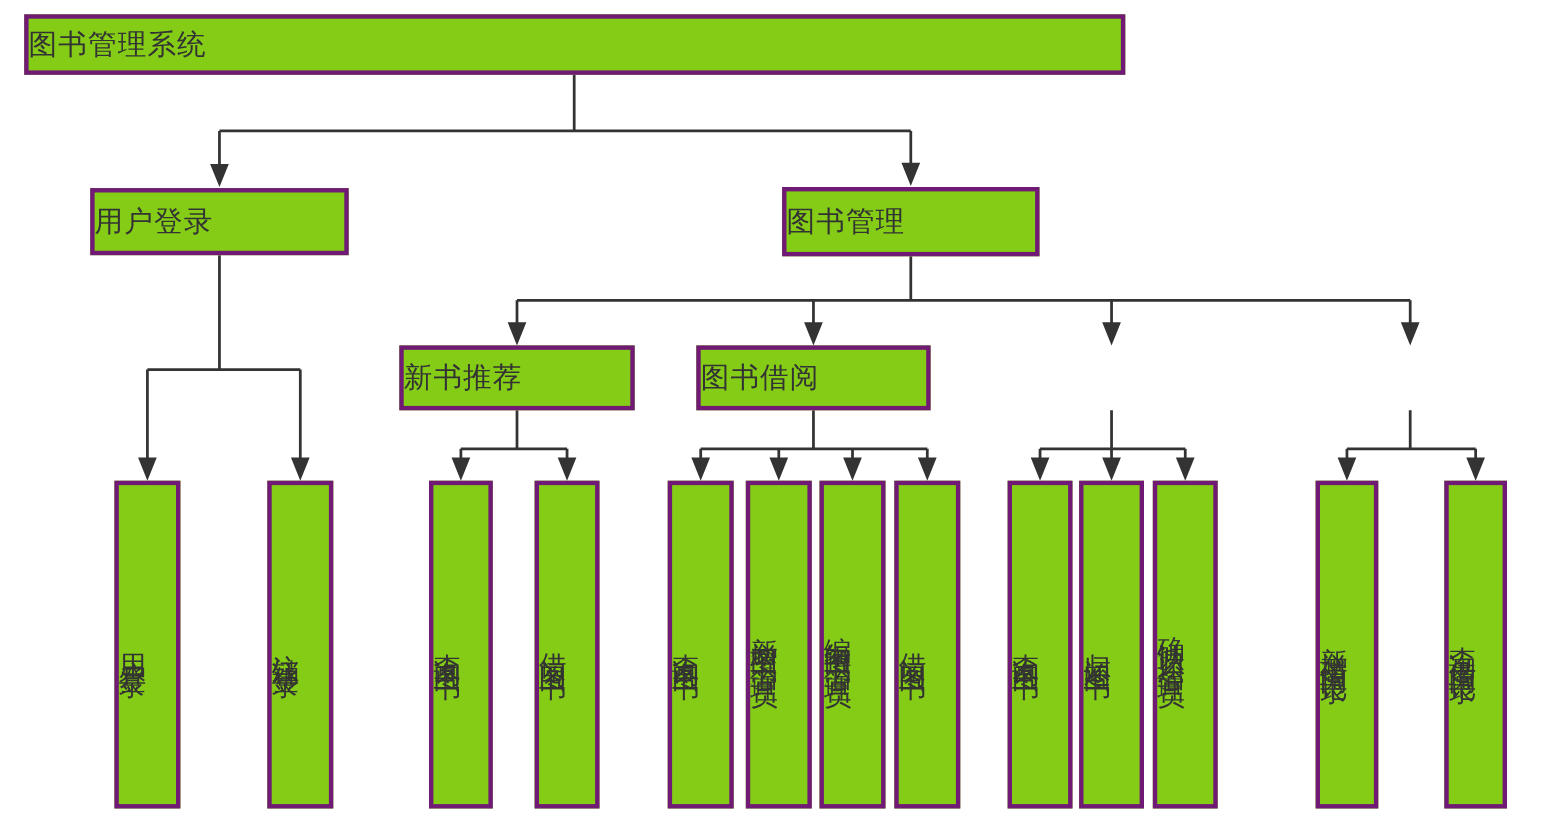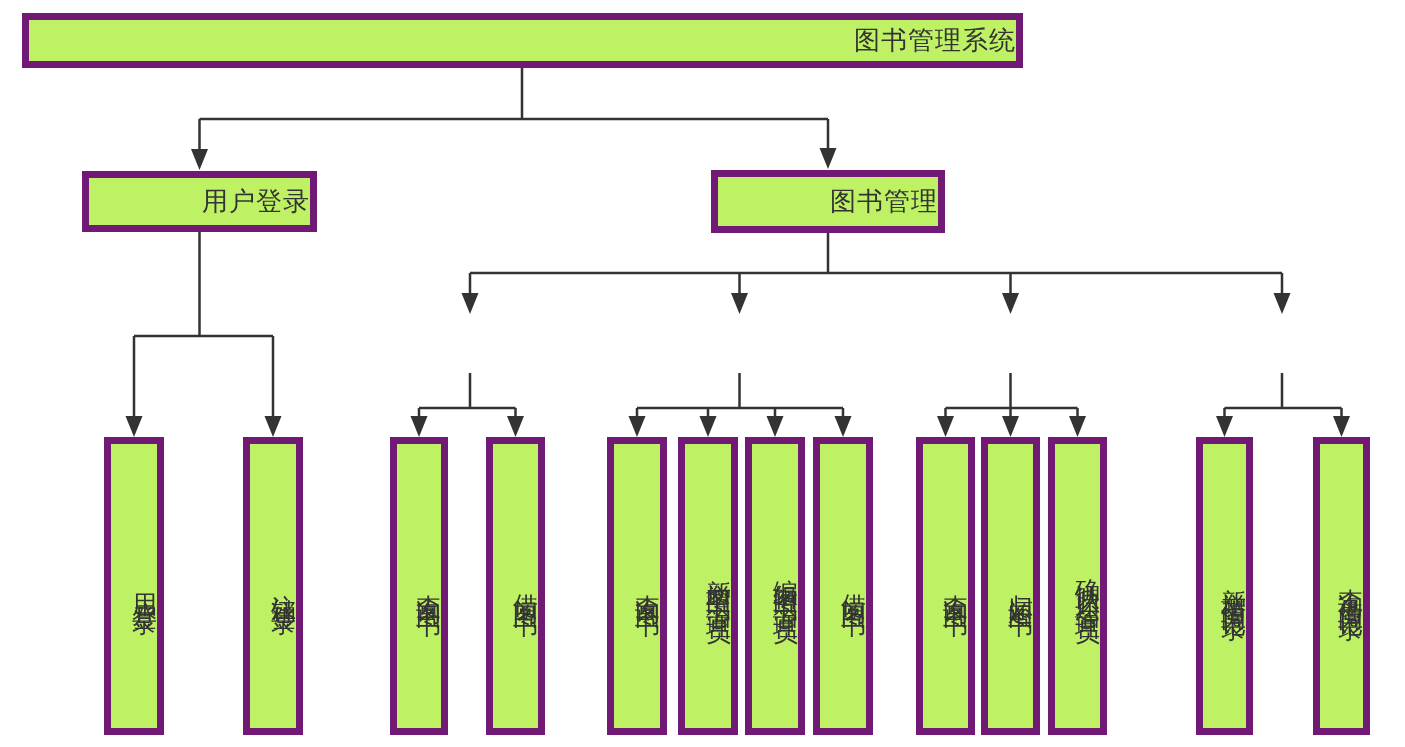--- a/index.html
+++ b/index.html
@@ -19,25 +19,25 @@
     position: absolute;
     left: 0;
     top: 0;
     width: 1405px;
     height: 747px;
     pointer-events: none;
   }
   .node {
     position: absolute;
     box-sizing: border-box;
-    background: #bef264;
-    border: 7px solid #701a75;
+    background: #84cc16;
+    border: 4px solid #701a75;
     display: flex;
     align-items: center;
-    justify-content: flex-end;
+    justify-content: flex-start;
     color: #333333;
   }
   .hnode {
     font-size: 26px;
     letter-spacing: 1px;
   }
   .vnode {
     top: 437px;
     height: 298px;
     font-size: 25px;
@@ -45,21 +45,21 @@
   .vnode .vtext {
     writing-mode: vertical-rl;
     text-orientation: mixed;
     letter-spacing: 6px;
     line-height: 1;
     max-height: 286px;
   }
   
   #n-root  { left: 22px;   top: 13px;  width: 1001px; height: 55px; }
   #n-user  { left: 82px;   top: 171px; width: 235px;  height: 61px; }
-  #n-book  { left: 711px;  top: 170px; width: 234px;  height: 63px; padding-left: 28px; }
+  #n-book  { left: 711px;  top: 170px; width: 234px;  height: 63px; }
   #n-l3-1  { left: 363px;  top: 314px; width: 214px;  height: 59px; }
   #n-l3-2  { left: 633px;  top: 314px; width: 213px;  height: 59px; }
   #n-l3-3  { left: 903px;  top: 314px; width: 215px;  height: 59px; }
   #n-l3-4  { left: 1175px; top: 314px; width: 214px;  height: 59px; }
   
   #n-a1 { left: 104px;  width: 60px; }
   #n-a2 { left: 243px;  width: 60px; }
   #n-b1 { left: 390px;  width: 58px; }
   #n-b2 { left: 486px;  width: 59px; }
   #n-c1 { left: 607px;  width: 60px; }
@@ -127,20 +127,26 @@
     <span>图书管理系统</span>
   </div>
 
   <div id="n-user" class="node hnode">
     <span>用户登录</span>
   </div>
   <div id="n-book" class="node hnode">
     <span>图书管理</span>
   </div>
 
+  <div id="n-l3-1" class="node hnode">
+    <span>新书推荐</span>
+  </div>
+  <div id="n-l3-2" class="node hnode">
+    <span>图书借阅</span>
+  </div>
 
   <div id="n-a1" class="node vnode">
     <span class="vtext">用户登录</span>
   </div>
   <div id="n-a2" class="node vnode">
     <span class="vtext">注销登录</span>
   </div>
 
   <div id="n-b1" class="node vnode">
     <span class="vtext">查询图书</span>

